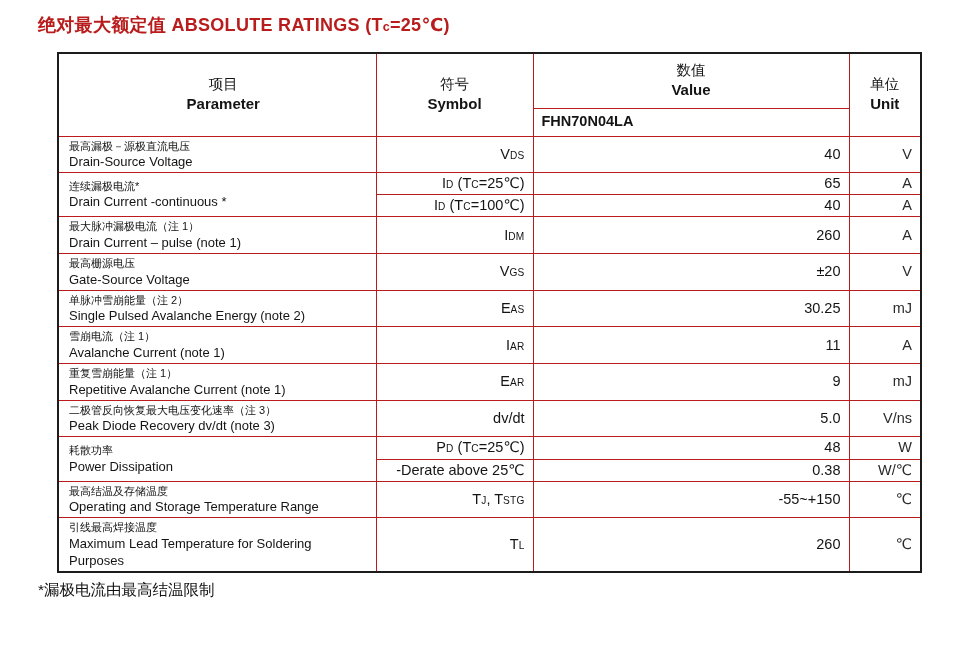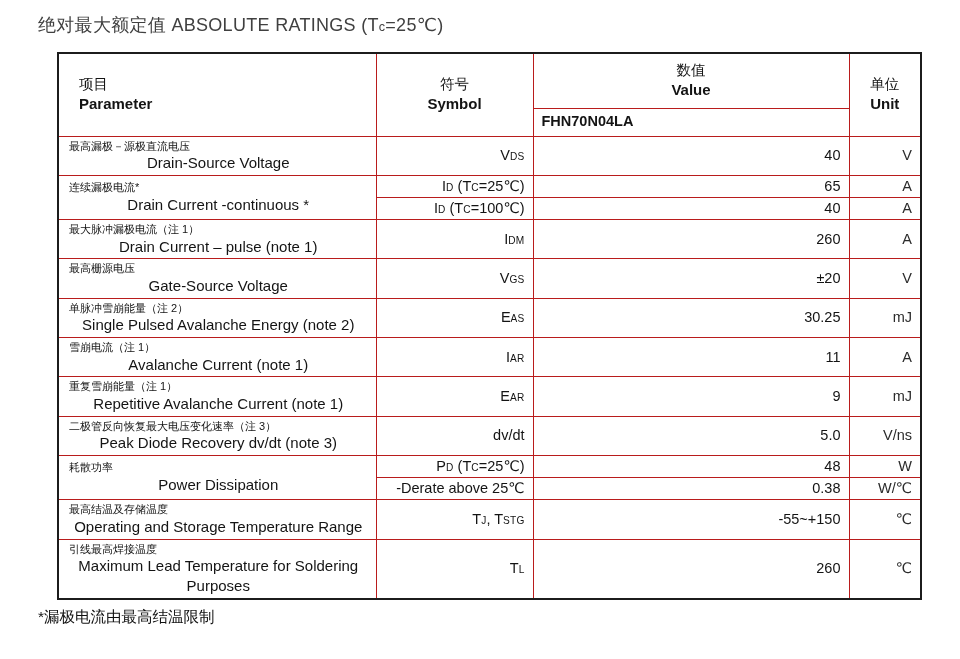--- a/index.html
+++ b/index.html
@@ -4,46 +4,46 @@
 <style>
   html,body { margin:0; padding:0; background:#ffffff; }
   body {
     width:960px; height:659px; overflow:hidden;
     font-family:"Liberation Sans","DejaVu Sans",sans-serif;
     color:#141414;
     -webkit-font-smoothing:antialiased;
   }
   .doc-title {
     margin:13px 0 0 38px;
-    font-size:18px; font-weight:normal; letter-spacing:0.3px;
-    color:#404040;
+    font-size:18px; font-weight:bold; letter-spacing:0.3px;
+    color:#b91c1c;
   }
   .table-wrap { margin:15px 0 0 57px; }
   table.ratings {
     border-collapse:collapse; table-layout:fixed;
     width:863px;
     border:2px solid #1c1c1c;
   }
   .ratings th, .ratings td {
     border:1px solid #b91c1c;
     padding:1px 8px;
     vertical-align:middle;
     font-size:14.5px;
     line-height:1.32;
   }
   tr.header-top { height:55px; }
   tr.header-sub { height:28px; }
   th { font-weight:normal; background:#fff; }
-  th.param-h { text-align:left; padding-left:20px; }
+  th.param-h { text-align:center; padding-left:20px; }
   .hdr-zh { font-size:14.5px; }
   .hdr-en { font-size:15px; font-weight:bold; }
   .part-number { font-weight:bold; font-size:15px; text-align:left; }
   td.param { text-align:left; padding:2px 8px 2px 10px; }
   td.param .zh { font-size:11px; }
-  td.param .en { font-size:15px;text-align:center; }
+  td.param .en { font-size:13px; }
   td.sym, td.val, td.unit { text-align:right; }
   td.unit { color:#2b2b2b; }
   .sub { font-size:0.70em; letter-spacing:0.2px; }
   .footnotes { margin:7px 0 0 38px; }
   .footnotes .fn-zh { font-size:15.5px; margin-top:3px; color:#111; }
 </style>
 </head>
 <body>
 
 <div>

